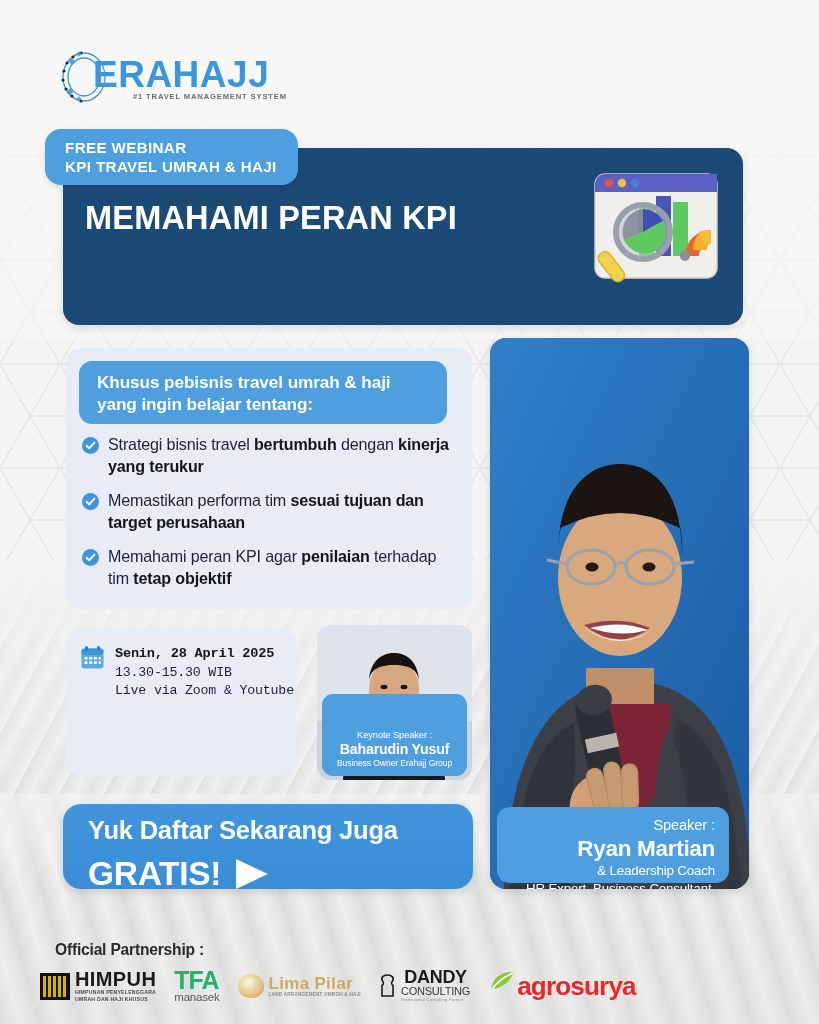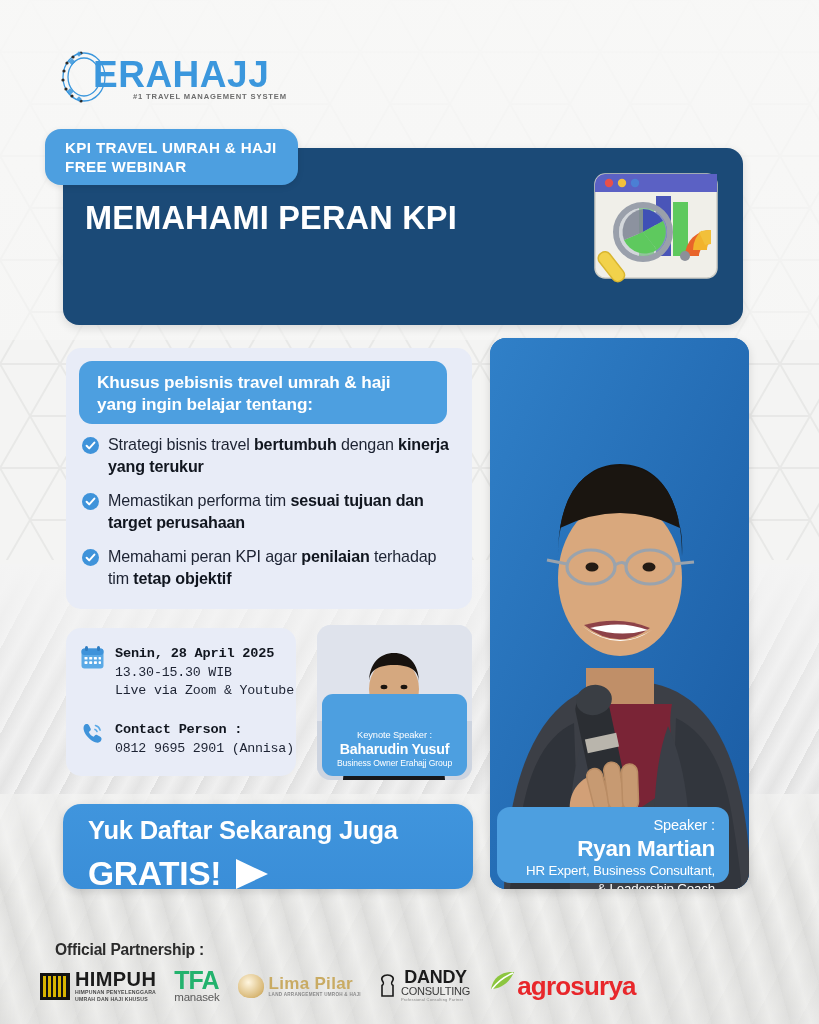--- a/index.html
+++ b/index.html
@@ -247,22 +247,22 @@
     <circle cx="62" cy="70" r="24" fill="#bcc3cf" opacity=".55"></circle>
     <path d="M62 70 L62 47 a23 23 0 0 1 20 12 z" fill="#3f50b5"></path>
     <path d="M62 70 L82 59 a23 23 0 0 1 -6 29 z" fill="#5ec95e"></path>
     <path d="M62 70 L76 88 a23 23 0 0 1 -33 -10 z" fill="#5ec95e"></path>
     <path d="M62 70 L43 78 a23 23 0 0 1 19 -31 z" fill="#7a8190" opacity=".8"></path>
     <rect x="24" y="88" width="13" height="34" rx="6" fill="#f2d24b" stroke="#d9b62f" stroke-width="1.5" transform="rotate(-38 30 105)"></rect>
   </svg>
 </div>
 
 <div class="badge">
+  <div>FREE WEBINAR</div>
   <div>KPI TRAVEL UMRAH &amp; HAJI</div>
-  <div>FREE WEBINAR</div>
 </div>
 
 <div class="benefits">
   <div class="benefits-head">
     <div>Khusus pebisnis travel umrah &amp; haji</div>
     <div>yang ingin belajar tentang:</div>
   </div>
   <div class="b-list" id="benefit-list">
       <div class="b-item">
         <span class="b-check"><svg width="17" height="17" viewBox="0 0 17 17">
@@ -303,33 +303,20 @@
         <rect x="4.5" y="16.3" width="3" height="2.6" rx=".6"></rect>
         <rect x="9.2" y="16.3" width="3" height="2.6" rx=".6"></rect>
         <rect x="13.9" y="16.3" width="3" height="2.6" rx=".6"></rect>
         <rect x="18.6" y="16.3" width="2.4" height="2.6" rx=".6"></rect>
       </g>
     </svg>
     <div class="info-lines">
       <div class="strong">Senin, 28 April 2025</div>
       <div>13.30-15.30 WIB</div>
       <div>Live via Zoom &amp; Youtube</div>
-    </div>
-  </div>
-  <div class="info-row r2">
-    <svg width="25" height="25" viewBox="0 0 25 25">
-      <path d="M5 3.5 c2 -1 3.4 -.4 4.2 1.2 l1.4 2.8 c.5 1 .2 1.8 -.7 2.5 l-1.1 .9 c.9 2.3 2.6 4 4.9 4.9 l.9 -1.1 c.7 -.9 1.5 -1.2 2.5 -.7 l2.8 1.4 c1.6 .8 2.2 2.2 1.2 4.2 -1 2 -3.3 2.6 -6 1.6 -4.6 -1.7 -9.3 -6.4 -11 -11 C3 7 3.6 4.5 5 3.5 z" fill="#3f93da"></path>
-      <g fill="none" stroke="#5aa9e6" stroke-width="1.6" stroke-linecap="round">
-        <path d="M15.5 4.5 a6.5 6.5 0 0 1 4.6 4.6"></path>
-        <path d="M15 8.4 a3.2 3.2 0 0 1 2 2"></path>
-      </g>
-    </svg>
-    <div class="info-lines">
-      <div class="strong">Contact Person :</div>
-      <div>0812 9695 2901 (Annisa)</div>
     </div>
   </div>
 </div>
 
 <div class="keynote">
   <svg class="kn-photo" width="155" height="155" viewBox="0 0 155 155">
     <rect width="155" height="155" fill="#dfe3ec"></rect>
     <rect y="96" width="155" height="59" fill="#cdd4e0"></rect>
     <path d="M26 155 c2 -36 20 -52 51 -52 c31 0 49 16 51 52 z" fill="#16181c"></path>
     <path d="M64 96 h26 v16 h-26 z" fill="#c89a78"></path>
@@ -402,22 +389,22 @@
     <path d="M96 440 c-14 8 -20 26 -14 42 6 16 24 24 42 20 16 -4 26 -18 24 -34 l-8 -22 z" fill="#d2a077"></path>
     <g fill="#c79a72" stroke="#b98c64" stroke-width="1.5">
       <rect x="100" y="430" width="16" height="44" rx="8" transform="rotate(-14 108 452)"></rect>
       <rect x="116" y="424" width="16" height="48" rx="8" transform="rotate(-8 124 448)"></rect>
       <rect x="132" y="426" width="16" height="46" rx="8" transform="rotate(-2 140 449)"></rect>
     </g>
   </svg>
   <div class="sp-band">
     <div class="sp-role">Speaker :</div>
     <div class="sp-name">Ryan Martian</div>
+    <div class="sp-desc">&amp; Leadership Coach</div>
     <div class="sp-desc">HR Expert, Business Consultant,</div>
-    <div class="sp-desc">&amp; Leadership Coach</div>
   </div>
 </div>
 
 <div class="foot-title">Official Partnership :</div>
 
 <div class="partners">
 
   <div class="p-logo">
     <div class="p-himpuh-mark"></div>
     <div class="p-himpuh-txt">

